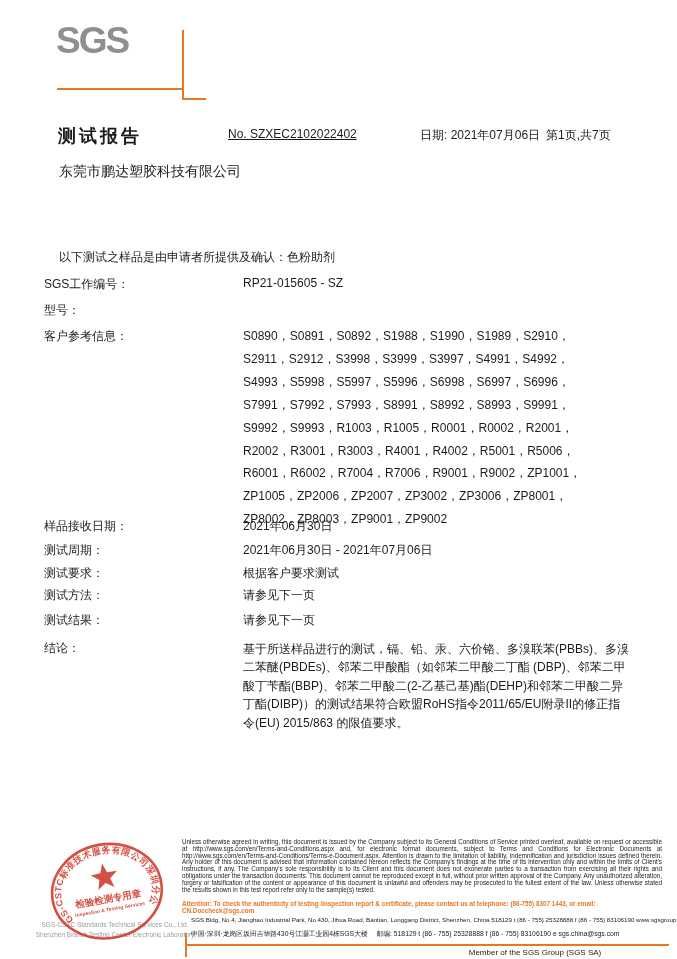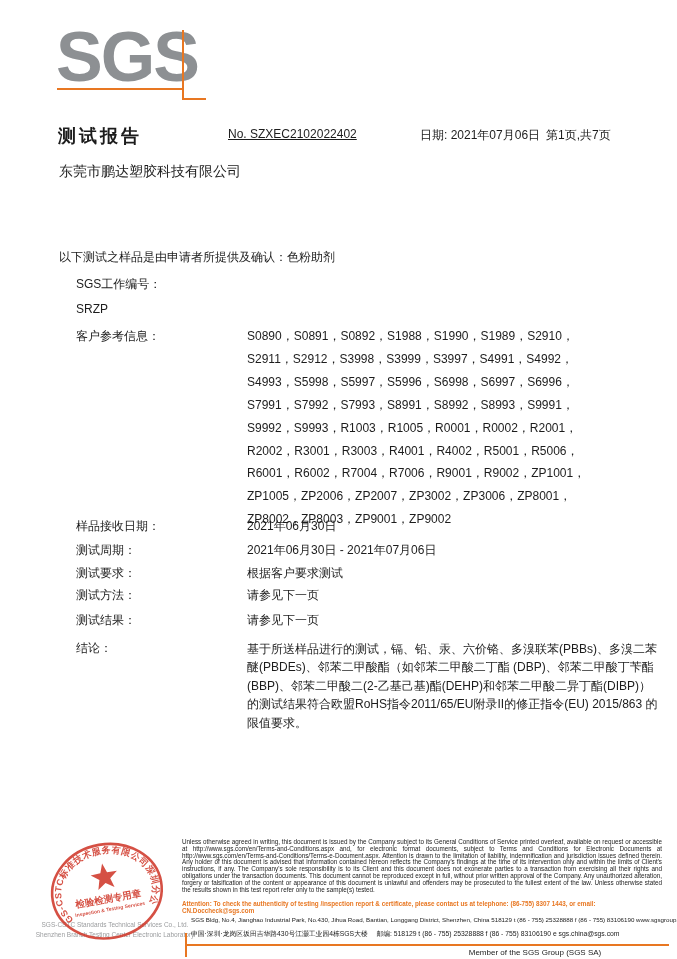--- a/index.html
+++ b/index.html
@@ -3,35 +3,35 @@
 <meta charset="utf-8">
 <style>
   html,body{margin:0;padding:0;background:#e8e8e8;}
   .page{
     position:relative;width:677px;height:959px;background:#ffffff;
     font-family:"Liberation Sans","DejaVu Sans",sans-serif;color:#1c1c1c;
     margin:0 auto;overflow:hidden;
   }
   .abs{position:absolute;}
   
-  .logo-text{left:56px;top:22px;font-size:70px;font-weight:bold;color:#8d9093;letter-spacing:-2px;line-height:1;}
+  .logo-text{left:56px;top:22px;font-size:37px;font-weight:bold;color:#8d9093;letter-spacing:-2px;line-height:1;}
   .crop-h1{left:57px;top:88px;width:126px;height:2px;background:#e87722;}
   .crop-v{left:182px;top:30px;width:2px;height:70px;background:#e87722;}
   .crop-h2{left:184px;top:98px;width:22px;height:2px;background:#e87722;}
   
   .rpt-title{left:58px;top:124px;font-size:18px;font-weight:bold;letter-spacing:3px;}
   .rpt-no{left:228px;top:127px;font-size:12px;text-decoration:underline;}
   .rpt-date{left:420px;top:127px;font-size:12px;}
   .rpt-page{left:546px;top:127px;font-size:12px;}
   
   .app-name{left:59px;top:163px;font-size:14px;}
   .app-addr{left:59px;top:190px;font-size:12px;}
   .sample-stmt{left:59px;top:249px;font-size:12px;}
   
-  .row{position:absolute;left:76px;display:flex;font-size:12px;width:586px;}
+  .row{position:absolute;left:44px;display:flex;font-size:12px;width:586px;gap:28px;}
   .lbl{width:171px;flex-shrink:0;}
   .val{flex:1;}
   .lines{white-space:pre-line;line-height:22.9px;margin-top:-3px;}
   .concl{line-height:18.4px;width:412px;}
   
   .stamp{left:42px;top:838px;width:132px;height:107px;transform:rotate(-10deg);opacity:.88;}
   .f-co1{left:30px;top:921px;width:170px;font-size:6.5px;color:#9a9c9e;text-align:center;}
   .f-co2{left:30px;top:931px;width:170px;font-size:6.5px;color:#9a9c9e;text-align:center;}
   .legal{left:182px;top:839px;width:480px;font-size:6.3px;line-height:6.8px;text-align:justify;color:#222;}
   .attn{left:182px;top:901px;width:480px;font-size:6.3px;line-height:6.8px;font-weight:bold;color:#e87722;}
@@ -55,23 +55,24 @@
   <div class="abs rpt-no">No. SZXEC2102022402</div>
   <div class="abs rpt-date">日期: 2021年07月06日</div>
   <div class="abs rpt-page">第1页,共7页</div>
 
   <div class="abs app-name">东莞市鹏达塑胶科技有限公司</div>
 
   <div class="abs sample-stmt">以下测试之样品是由申请者所提供及确认：色粉助剂</div>
 
   <div class="row" style="top:276px">
     <span class="lbl">SGS工作编号：</span>
+    <span class="val">RP21-015605 - SZ</span>
   </div>
   <div class="row" style="top:302px">
-    <span class="val">SRZP</span>
+    <span class="lbl">型号：</span>
   </div>
   <div class="row" style="top:328px">
     <span class="lbl">客户参考信息：</span>
     <span class="val lines">S0890，S0891，S0892，S1988，S1990，S1989，S2910，
 S2911，S2912，S3998，S3999，S3997，S4991，S4992，
 S4993，S5998，S5997，S5996，S6998，S6997，S6996，
 S7991，S7992，S7993，S8991，S8992，S8993，S9991，
 S9992，S9993，R1003，R1005，R0001，R0002，R2001，
 R2002，R3001，R3003，R4001，R4002，R5001，R5006，
 R6001，R6002，R7004，R7006，R9001，R9002，ZP1001，

